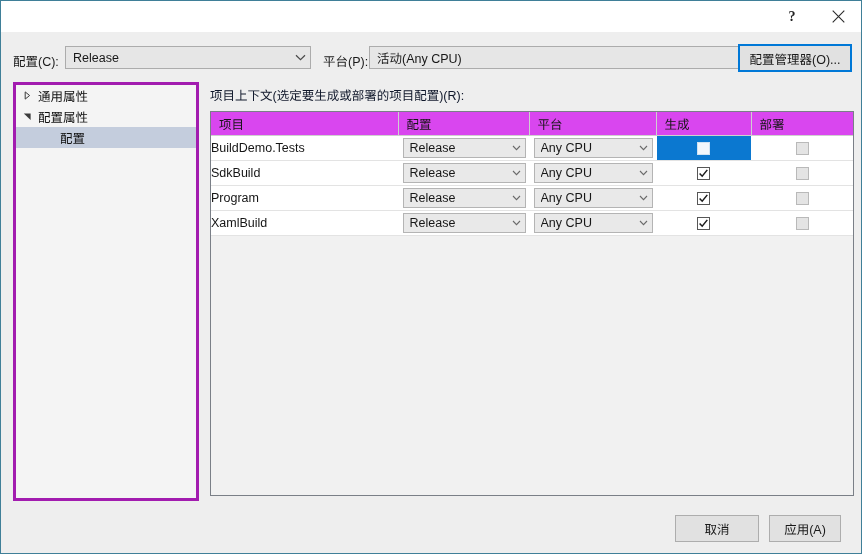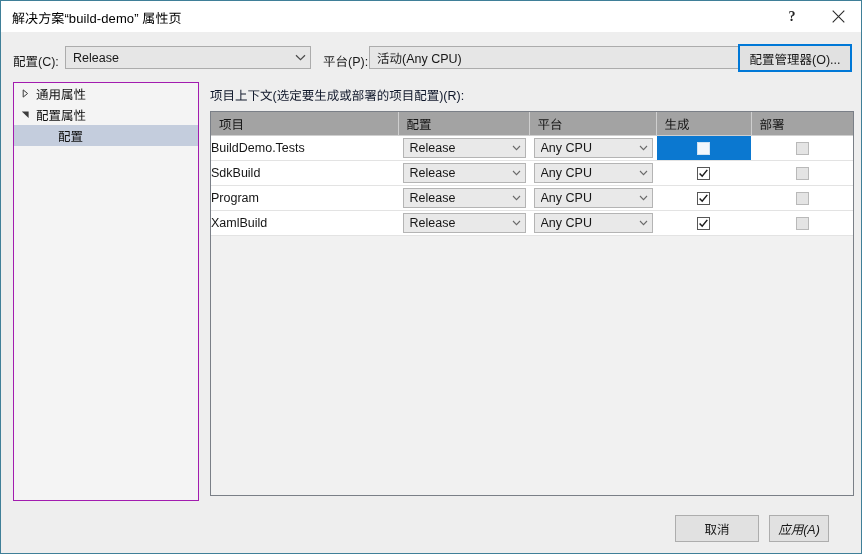--- a/index.html
+++ b/index.html
@@ -132,21 +132,21 @@
 
   
   .tree {
     position: absolute;
     left: 12px;
     top: 81px;
     width: 186px;
     height: 419px;
     box-sizing: border-box;
     background: #f4f4f4;
-    border: 1px solid #a21caf;
+    border: 3px solid #a21caf;
     overflow: hidden;
   }
   .tree-item {
     position: relative;
     height: 21px;
     display: flex;
     align-items: center;
     font-size: 12.5px;
     color: #101010;
     white-space: nowrap;
@@ -183,21 +183,21 @@
     overflow: hidden;
   }
   table.grid {
     border-collapse: collapse;
     table-layout: fixed;
     width: 642px;
     background: transparent;
   }
   table.grid th {
     height: 23px;
-    background: #a3a3a3;
+    background: #d946ef;
     border-right: 1px solid #cfcfcf;
     border-bottom: 1px solid #cfcfcf;
     font-weight: normal;
     font-size: 12.5px;
     color: #151515;
     text-align: left;
     padding: 0 0 0 8px;
     white-space: nowrap;
   }
   table.grid th:last-child { border-right: none; }
@@ -257,29 +257,28 @@
     border: 1px solid #1c1c1c;
     height: 24px;
     box-sizing: border-box;
   }
   .cell-selected .cb {
     background: #f2f7fc;
     border-color: #cfe2f2;
   }
   .btn-ok   { left: 580px; top: 514px; width: 84px; height: 27px; }
   .btn-cancel { left: 674px; top: 514px; width: 84px; height: 27px; }
-  .btn-apply  { left: 768px; top: 514px; width: 60px; height: 27px; font-style: italic; }
+  .btn-apply  { left: 768px; top: 514px; width: 72px; height: 27px; }
 </style>
 </head>
 <body>
 
 <div class="dialog">
 
   <div class="titlebar">
-    <div class="title-text">解决方案“build-demo” 属性页</div>
     <div class="title-buttons">
       <div class="title-btn">
         <span class="help-glyph">?</span>
       </div>
       <div class="title-btn">
         <span>
           <svg width="13" height="13" viewBox="0 0 13 13">
             <path d="M0.7 0.7 L12.3 12.3 M12.3 0.7 L0.7 12.3" stroke="#2b2b2b" stroke-width="1.1" fill="none"></path>
           </svg>
         </span>

